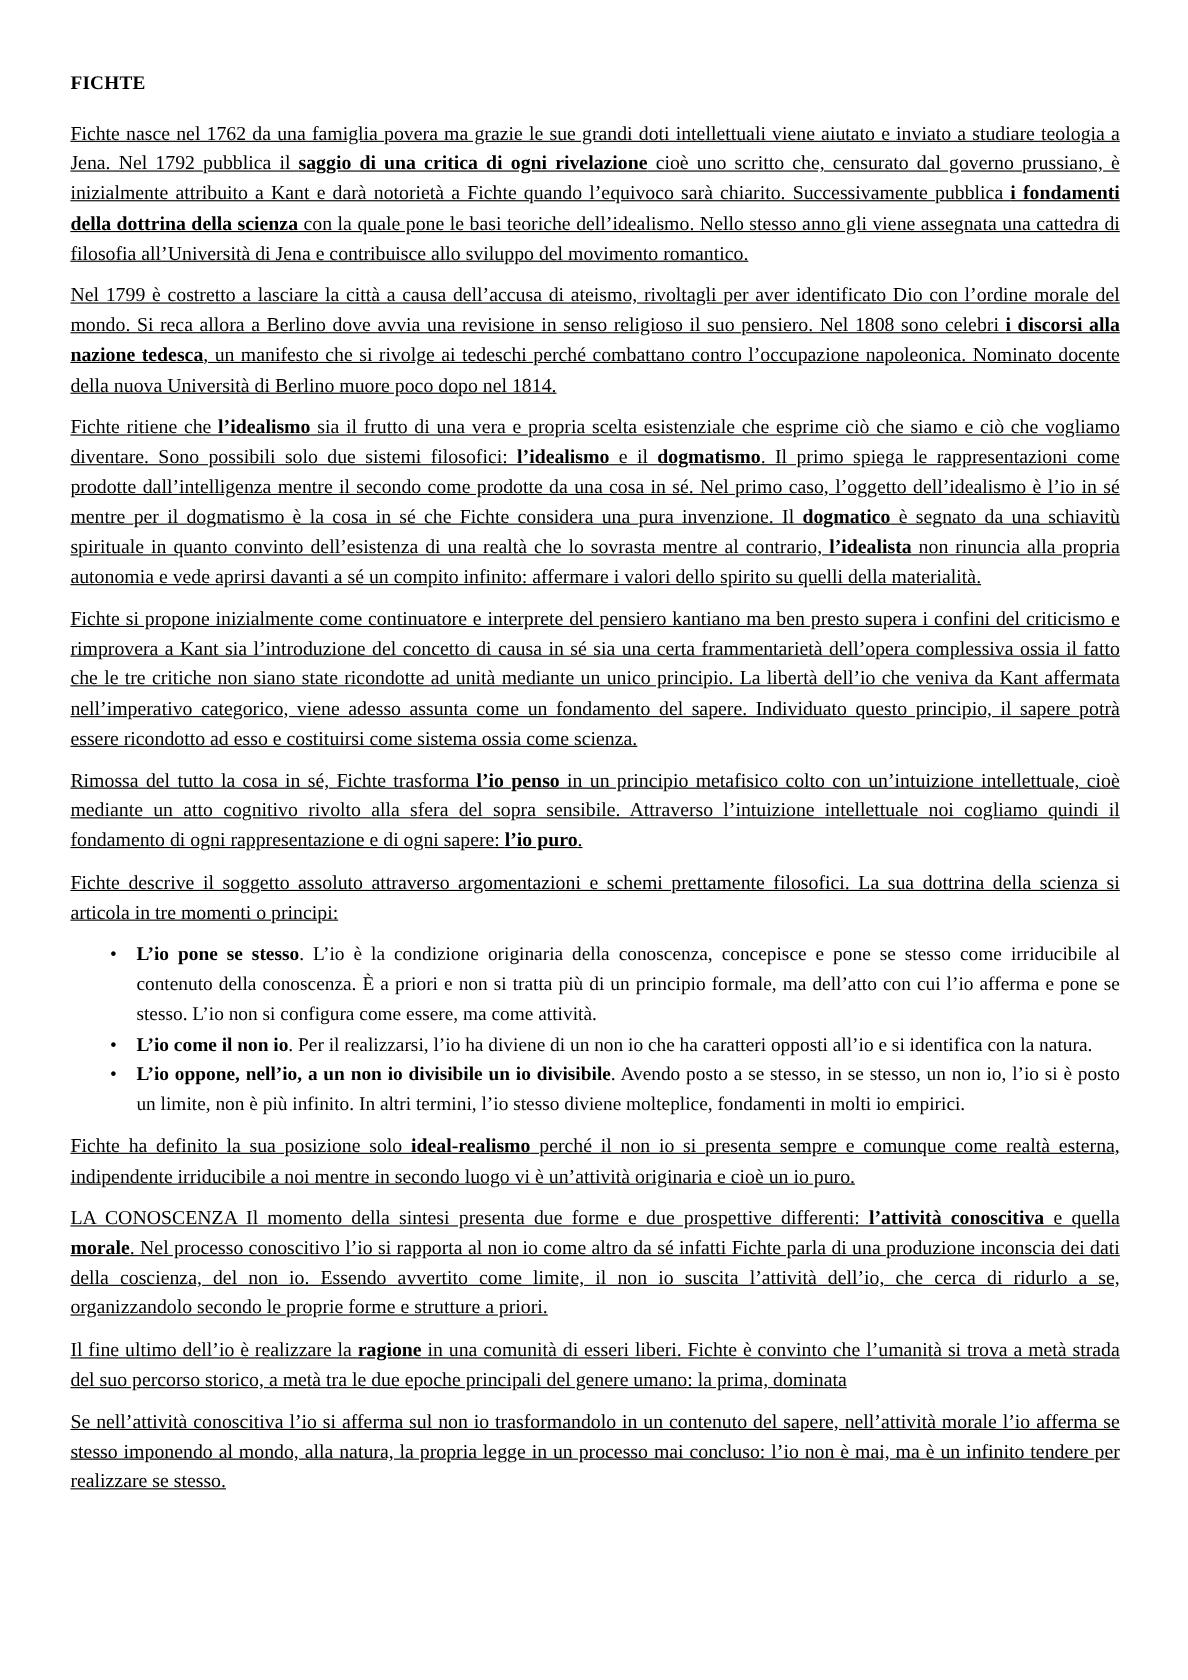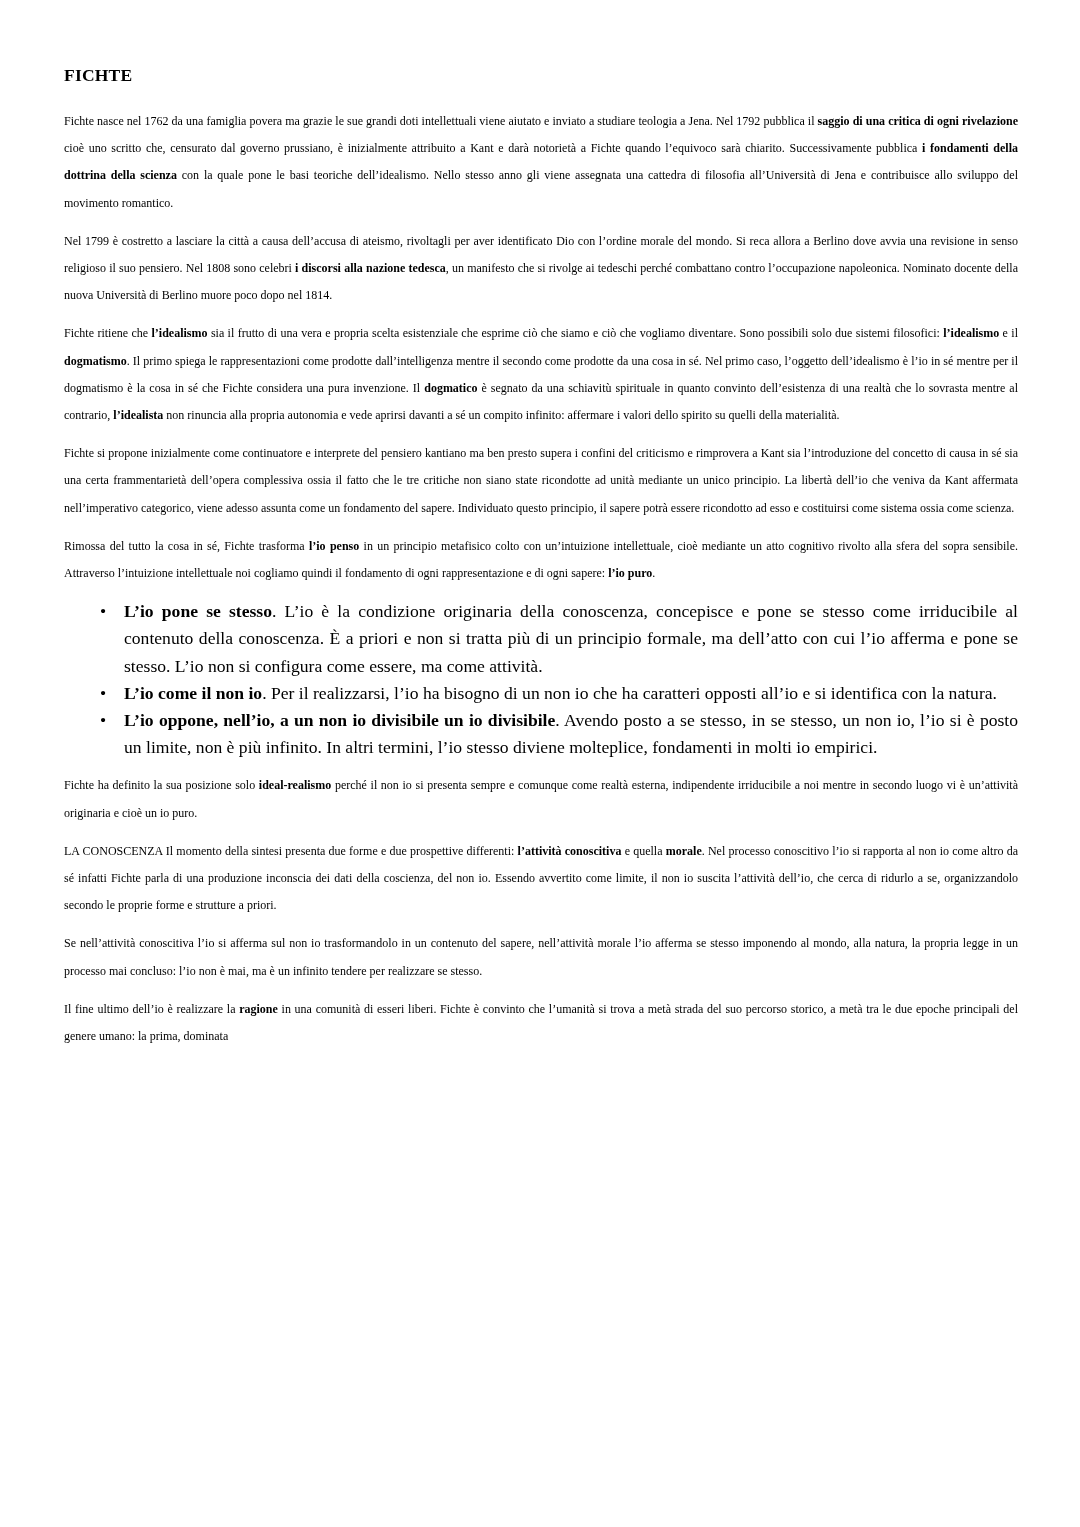--- a/index.html
+++ b/index.html
@@ -22,26 +22,27 @@
     background: #ffffff;
   }
   .doc-title {
     font-size: 17.5px;
     font-weight: bold;
     line-height: 27px;
     margin: 0 0 19px 0;
     letter-spacing: 0.2px;
   }
   p.para {
-    font-size: 12px;
+    font-size: 18px;
     line-height: 27.2px;
     text-align: justify;
     text-justify: inter-word;
     margin: 0 0 11px 0;
     hyphens: none;
+    text-decoration: underline;
   }
   p.para:last-child { margin-bottom: 0; }
   b, strong { font-weight: bold; }
   ul.principles {
     list-style: none;
     margin: 11px 0 11px 0;
     padding: 0;
   }
   ul.principles li {
     position: relative;
@@ -67,28 +68,29 @@
 <div class="page">
 
   <h1 class="doc-title">FICHTE</h1>
 
   <div id="paras-before">
       <p class="para" id="p-biografia-1"><span>Fichte nasce nel 1762 da una famiglia povera ma grazie le sue grandi doti intellettuali viene aiutato e inviato a studiare teologia a Jena. Nel 1792 pubblica il </span><b>saggio di una critica di ogni rivelazione</b><span> cioè uno scritto che, censurato dal governo prussiano, è inizialmente attribuito a Kant e darà notorietà a Fichte quando l’equivoco sarà chiarito. Successivamente pubblica </span><b>i fondamenti della dottrina della scienza</b><span> con la quale pone le basi teoriche dell’idealismo. Nello stesso anno gli viene assegnata una cattedra di filosofia all’Università di Jena e contribuisce allo sviluppo del movimento romantico.</span></p>
       <p class="para" id="p-biografia-2"><span>Nel 1799 è costretto a lasciare la città a causa dell’accusa di ateismo, rivoltagli per aver identificato Dio con l’ordine morale del mondo. Si reca allora a Berlino dove avvia una revisione in senso religioso il suo pensiero. Nel 1808 sono celebri </span><b>i discorsi alla nazione tedesca</b><span>, un manifesto che si rivolge ai tedeschi perché combattano contro l’occupazione napoleonica. Nominato docente della nuova Università di Berlino muore poco dopo nel 1814.</span></p>
       <p class="para" id="p-idealismo-dogmatismo"><span>Fichte ritiene che </span><b>l’idealismo</b><span> sia il frutto di una vera e propria scelta esistenziale che esprime ciò che siamo e ciò che vogliamo diventare. Sono possibili solo due sistemi filosofici: </span><b>l’idealismo</b><span> e il </span><b>dogmatismo</b><span>. Il primo spiega le rappresentazioni come prodotte dall’intelligenza mentre il secondo come prodotte da una cosa in sé. Nel primo caso, l’oggetto dell’idealismo è l’io in sé mentre per il dogmatismo è la cosa in sé che Fichte considera una pura invenzione. Il </span><b>dogmatico</b><span> è segnato da una schiavitù spirituale in quanto convinto dell’esistenza di una realtà che lo sovrasta mentre al contrario, </span><b>l’idealista</b><span> non rinuncia alla propria autonomia e vede aprirsi davanti a sé un compito infinito: affermare i valori dello spirito su quelli della materialità.</span></p>
       <p class="para" id="p-kant"><span>Fichte si propone inizialmente come continuatore e interprete del pensiero kantiano ma ben presto supera i confini del criticismo e rimprovera a Kant sia l’introduzione del concetto di causa in sé sia una certa frammentarietà dell’opera complessiva ossia il fatto che le tre critiche non siano state ricondotte ad unità mediante un unico principio. La libertà dell’io che veniva da Kant affermata nell’imperativo categorico, viene adesso assunta come un fondamento del sapere. Individuato questo principio, il sapere potrà essere ricondotto ad esso e costituirsi come sistema ossia come scienza.</span></p>
       <p class="para" id="p-io-penso"><span>Rimossa del tutto la cosa in sé, Fichte trasforma </span><b>l’io penso</b><span> in un principio metafisico colto con un’intuizione intellettuale, cioè mediante un atto cognitivo rivolto alla sfera del sopra sensibile. Attraverso l’intuizione intellettuale noi cogliamo quindi il fondamento di ogni rappresentazione e di ogni sapere: </span><b>l’io puro</b><span>.</span></p>
+      <p class="para" id="p-intro-principi"><span>Fichte descrive il soggetto assoluto attraverso argomentazioni e schemi prettamente filosofici. La sua dottrina della scienza si articola in tre momenti o principi:</span></p>
     </div>
 
   <ul class="principles" id="principles-list">
       <li id="principle-1"><span class="bullet">•</span><span><b>L’io pone se stesso</b><span>. L’io è la condizione originaria della conoscenza, concepisce e pone se stesso come irriducibile al contenuto della conoscenza. È a priori e non si tratta più di un principio formale, ma dell’atto con cui l’io afferma e pone se stesso. L’io non si configura come essere, ma come attività.</span></span></li>
-      <li id="principle-2"><span class="bullet">•</span><span><b>L’io come il non io</b><span>. Per il realizzarsi, l’io ha bisogno di un non io che ha caratteri opposti all’io e si identifica con la natura.</span></span></li>
+      <li id="principle-2"><span class="bullet">•</span><span><b>L’io come il non io</b><span>. Per il realizzarsi, l’io ha diviene di un non io che ha caratteri opposti all’io e si identifica con la natura.</span></span></li>
       <li id="principle-3"><span class="bullet">•</span><span><b>L’io oppone, nell’io, a un non io divisibile un io divisibile</b><span>. Avendo posto a se stesso, in se stesso, un non io, l’io si è posto un limite, non è più infinito. In altri termini, l’io stesso diviene molteplice, fondamenti in molti io empirici.</span></span></li>
     </ul>
 
   <div id="paras-after">
       <p class="para" id="p-ideal-realismo"><span>Fichte ha definito la sua posizione solo </span><b>ideal-realismo</b><span> perché il non io si presenta sempre e comunque come realtà esterna, indipendente irriducibile a noi mentre in secondo luogo vi è un’attività originaria e cioè un io puro.</span></p>
       <p class="para" id="p-la-conoscenza"><span>LA CONOSCENZA Il momento della sintesi presenta due forme e due prospettive differenti: </span><b>l’attività conoscitiva</b><span> e quella </span><b>morale</b><span>. Nel processo conoscitivo l’io si rapporta al non io come altro da sé infatti Fichte parla di una produzione inconscia dei dati della coscienza, del non io. Essendo avvertito come limite, il non io suscita l’attività dell’io, che cerca di ridurlo a se, organizzandolo secondo le proprie forme e strutture a priori.</span></p>
+      <p class="para" id="p-fine-ultimo"><span>Il fine ultimo dell’io è realizzare la </span><b>ragione</b><span> in una comunità di esseri liberi. Fichte è convinto che l’umanità si trova a metà strada del suo percorso storico, a metà tra le due epoche principali del genere umano: la prima, dominata</span></p>
       <p class="para" id="p-attivita-morale"><span>Se nell’attività conoscitiva l’io si afferma sul non io trasformandolo in un contenuto del sapere, nell’attività morale l’io afferma se stesso imponendo al mondo, alla natura, la propria legge in un processo mai concluso: l’io non è mai, ma è un infinito tendere per realizzare se stesso.</span></p>
-      <p class="para" id="p-fine-ultimo"><span>Il fine ultimo dell’io è realizzare la </span><b>ragione</b><span> in una comunità di esseri liberi. Fichte è convinto che l’umanità si trova a metà strada del suo percorso storico, a metà tra le due epoche principali del genere umano: la prima, dominata</span></p>
     </div>
 
 </div>
 
 </body></html>

